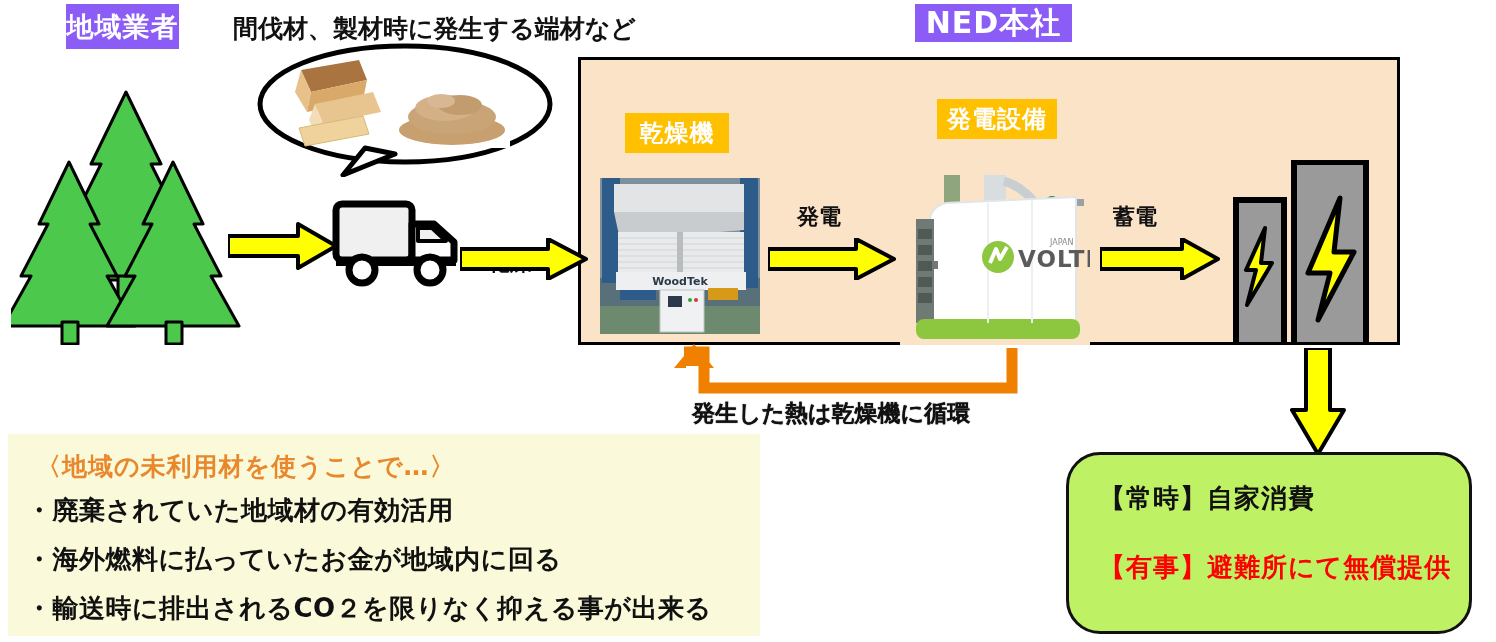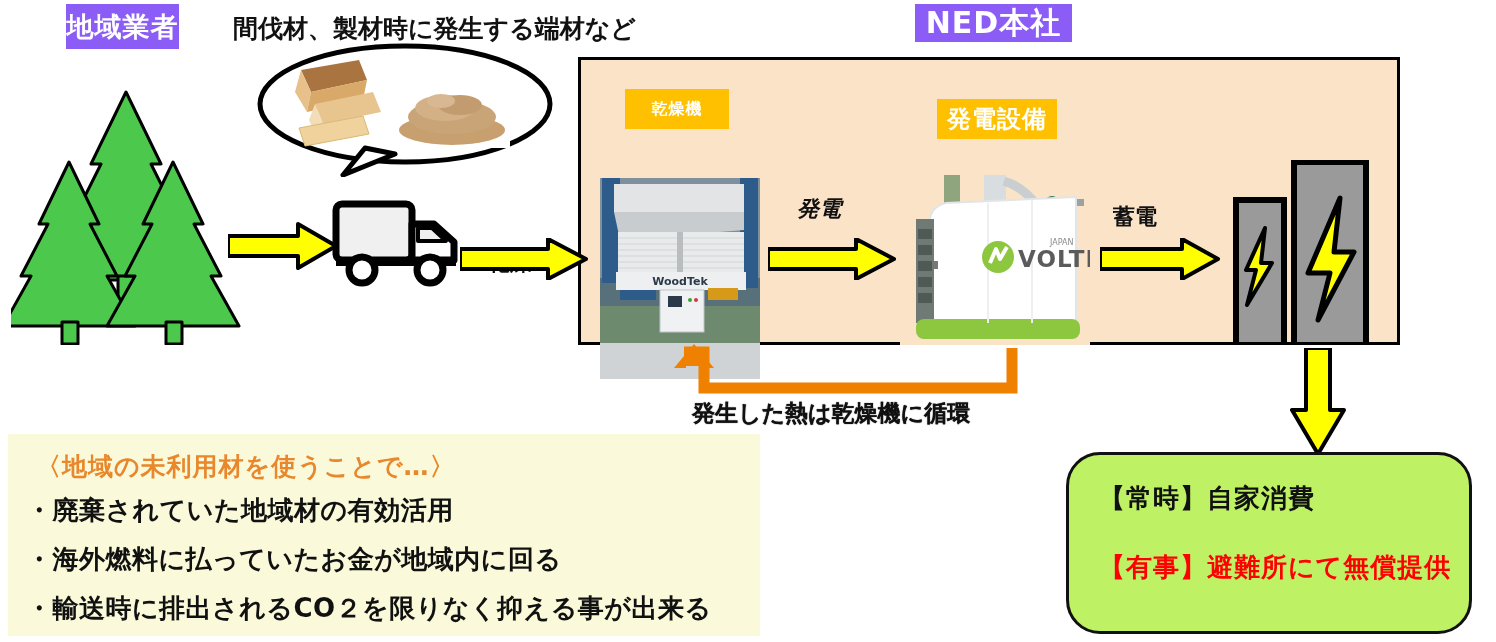--- a/index.html
+++ b/index.html
@@ -54,21 +54,21 @@
   #trees{left:11px;top:84px;width:233px;height:261px;background:#fff;}
 
   
   #bubble{left:255px;top:42px;width:300px;height:135px;}
 
   
   #truck{left:330px;top:190px;width:140px;height:100px;}
 
   
   .photo{border:0;}
-  #dryer-photo{left:600px;top:178px;width:160px;height:201px;overflow:hidden;background:#cfd3d6;}
+  #dryer-photo{left:600px;top:178px;width:160px;height:156px;overflow:hidden;background:#cfd3d6;}
   #gen-photo{left:900px;top:175px;width:190px;height:170px;overflow:hidden;background:#FBE3C8;}
 
   
   #battery{left:1232px;top:160px;width:160px;height:185px;}
 
   
   .flowlbl{font-size:22px;font-weight:600;color:#111;}
   #heat-note{
     left:692px;top:398px;font-size:23px;font-weight:700;color:#111;white-space:nowrap;
     text-shadow:0 0 1px #000;
@@ -149,21 +149,21 @@
   </div>
 
   <div class="abs" style="left:228px;top:222px;width:110px;height:48px;">
     <svg width="110" height="48" viewBox="0 0 110 48">
       <path d="M0 14 H70 V2 L108 24 L70 46 V34 H0 Z" fill="#FFFF00" stroke="#000" stroke-width="4" stroke-linejoin="round"></path>
     </svg>
   </div>
 
   <div id="ned-panel" class="abs"></div>
 
-  <div class="abs amber-badge" style="left:625px;top:89px;width:104px;height:40px;font-size:16px;">
+  <div class="abs amber-badge" style="left:625px;top:113px;width:104px;height:40px;font-size:24px;">
     <span>乾燥機</span>
   </div>
   <div class="abs amber-badge" style="left:937px;top:99px;width:120px;height:40px;font-size:24px;">
     <span>発電設備</span>
   </div>
 
   <div id="dryer-photo" class="abs photo">
     <svg width="160" height="165" viewBox="0 0 160 165">
       <rect width="160" height="165" fill="#6E7F8C"></rect>
       <rect x="0" y="0" width="160" height="100" fill="#7E909C"></rect>
@@ -236,21 +236,21 @@
 
   <div class="abs flowlbl" style="left:488px;top:210px;margin-top:38px;">
     <span>乾燥</span>
   </div>
   <div class="abs" style="left:460px;top:238px;width:128px;height:42px;">
     <svg width="128" height="42" viewBox="0 0 128 42">
       <path d="M0 11 H88 V1 L126 21 L88 41 V31 H0 Z" fill="#FFFF00" stroke="#000" stroke-width="4" stroke-linejoin="round"></path>
     </svg>
   </div>
 
-  <div class="abs flowlbl" style="left:797px;top:194px;font-style:italic;">
+  <div class="abs flowlbl" style="left:797px;top:202px;">
     <span>発電</span>
   </div>
   <div class="abs" style="left:768px;top:238px;width:128px;height:42px;">
     <svg width="128" height="42" viewBox="0 0 128 42">
       <path d="M0 11 H88 V1 L126 21 L88 41 V31 H0 Z" fill="#FFFF00" stroke="#000" stroke-width="4" stroke-linejoin="round"></path>
     </svg>
   </div>
 
   <div class="abs flowlbl" style="left:1113px;top:202px;">
     <span>蓄電</span>

